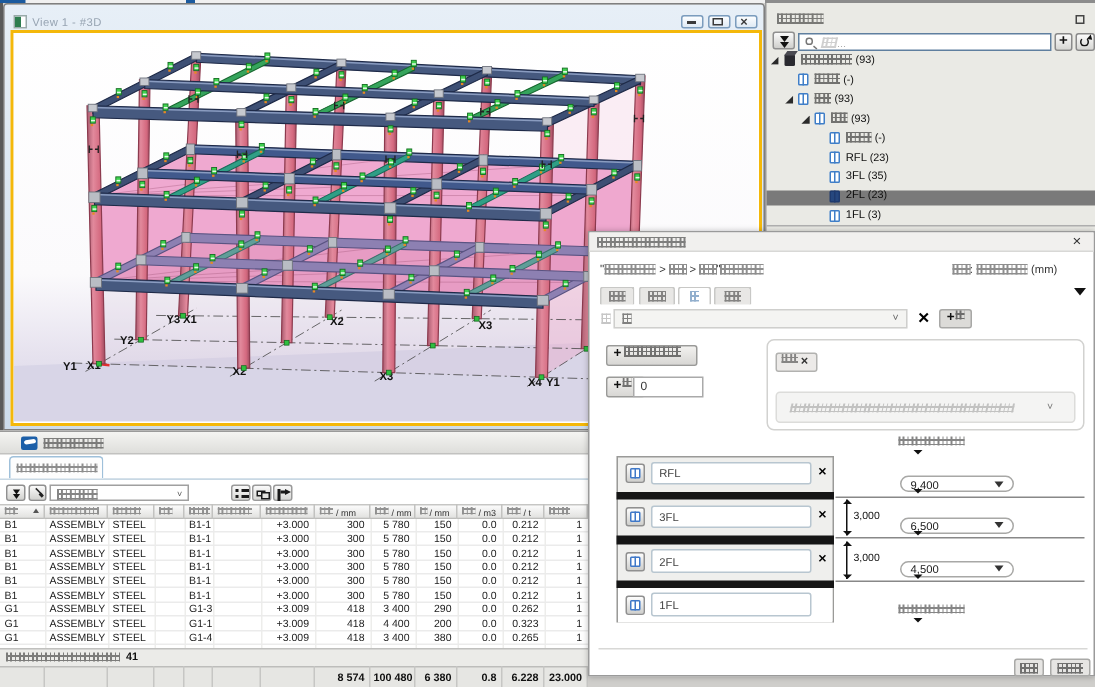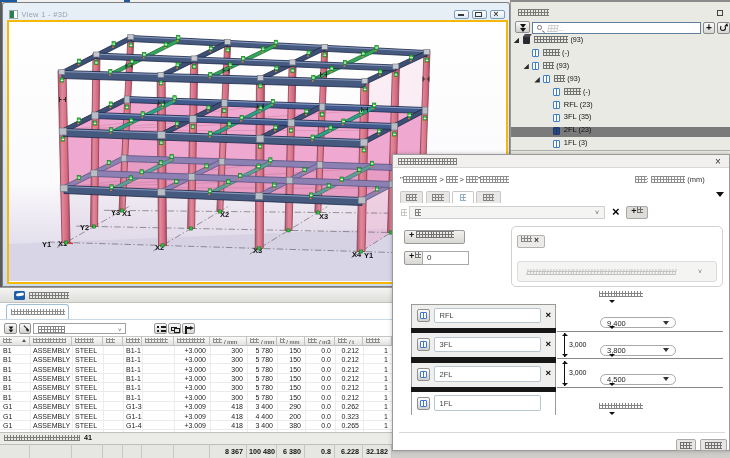--- a/index.html
+++ b/index.html
@@ -708,31 +708,31 @@
 <div class="abs" style="left:84px;top:146px;font-size:7.2px;font-weight:bold;color:#111">41</div>
 <div class="abs" style="left:0;top:156px;width:392px;height:15px;background:#e6e6e3;border-top:1px solid #bdbdbb"></div>
 <div class="abs" style="left:1px;top:156px;width:29px;height:15px;border-right:1px solid #c6c6c4"></div>
 <div class="abs" style="left:31px;top:156px;width:41px;height:15px;border-right:1px solid #c6c6c4"></div>
 <div class="abs" style="left:73px;top:156px;width:30px;height:15px;border-right:1px solid #c6c6c4"></div>
 <div class="abs" style="left:104px;top:156px;width:19px;height:15px;border-right:1px solid #c6c6c4"></div>
 <div class="abs" style="left:124px;top:156px;width:18px;height:15px;border-right:1px solid #c6c6c4"></div>
 <div class="abs" style="left:143px;top:156px;width:31px;height:15px;border-right:1px solid #c6c6c4"></div>
 <div class="abs" style="left:175px;top:156px;width:35px;height:15px;border-right:1px solid #c6c6c4"></div>
 <div class="abs" style="left:211px;top:156px;width:36px;height:15px;border-right:1px solid #c6c6c4"></div>
-<div class="abs" style="left:212px;top:159.5px;width:31px;font-size:7.2px;font-weight:bold;color:#111;text-align:right;white-space:nowrap">8 367</div>
+<div class="abs" style="left:212px;top:159.5px;width:31px;font-size:7.2px;font-weight:bold;color:#111;text-align:right;white-space:nowrap">8 574</div>
 <div class="abs" style="left:248px;top:156px;width:29px;height:15px;border-right:1px solid #c6c6c4"></div>
 <div class="abs" style="left:249px;top:159.5px;width:24px;font-size:7.2px;font-weight:bold;color:#111;text-align:right;white-space:nowrap">100 480</div>
 <div class="abs" style="left:278px;top:156px;width:27px;height:15px;border-right:1px solid #c6c6c4"></div>
 <div class="abs" style="left:279px;top:159.5px;width:22px;font-size:7.2px;font-weight:bold;color:#111;text-align:right;white-space:nowrap">6 380</div>
 <div class="abs" style="left:306px;top:156px;width:29px;height:15px;border-right:1px solid #c6c6c4"></div>
 <div class="abs" style="left:307px;top:159.5px;width:24px;font-size:7.2px;font-weight:bold;color:#111;text-align:right;white-space:nowrap">0.8</div>
 <div class="abs" style="left:336px;top:156px;width:27px;height:15px;border-right:1px solid #c6c6c4"></div>
 <div class="abs" style="left:337px;top:159.5px;width:22px;font-size:7.2px;font-weight:bold;color:#111;text-align:right;white-space:nowrap">6.228</div>
 <div class="abs" style="left:364px;top:156px;width:28px;height:15px;border-right:1px solid #c6c6c4"></div>
-<div class="abs" style="left:365px;top:159.5px;width:23px;font-size:7.2px;font-weight:bold;color:#111;text-align:right;white-space:nowrap">32.182</div>
+<div class="abs" style="left:365px;top:159.5px;width:23px;font-size:7.2px;font-weight:bold;color:#111;text-align:right;white-space:nowrap">23.000</div>
 </div>
 <div class="abs" style="left:392px;top:153.5px;width:338px;height:297px;background:#fff;border:1px solid #9a9a9a;box-shadow:0 0 4px rgba(0,0,0,.25)">
 <div class="abs" style="left:0;top:0;width:336px;height:13.5px;background:#f1f0ee;border-bottom:1px solid #d8d8d6"></div>
 <div class="abs" style="left:5px;top:3px;color:#222"><i class="jp" style="width:59.2px;height:7.4px;"></i></div>
 <div class="abs" style="left:322px;top:2px;font-size:10px;color:#333">×</div>
 <div class="abs" style="left:7px;top:21.5px;color:#333;white-space:nowrap">
 <span style="font-size:8px;color:#333">"</span><i class="jp" style="width:34.6px;height:7.2px;"></i><span style="font-size:7.5px"> &gt; </span><i class="jp" style="width:11.5px;height:7.2px;"></i><span style="font-size:7.5px"> &gt; </span><i class="jp" style="width:11.5px;height:7.2px;"></i><span style="font-size:8px">"</span><i class="jp" style="width:28.8px;height:7.2px;"></i></div>
 <div class="abs" style="left:242px;top:21.5px;color:#333;white-space:nowrap"><i class="jp" style="width:11.5px;height:7.2px;"></i><span style="font-size:7.5px">: </span><i class="jp" style="width:34.6px;height:7.2px;"></i><span style="font-size:7.5px"> (mm)</span></div>
 <div class="abs" style="left:7px;top:36px;width:23px;height:12px;background:#e8e7e5;border:1px solid #c8c8c6;border-bottom:none;border-radius:2px 2px 0 0;text-align:center"><div style="margin-top:2.5px;display:inline-block;color:#333"><i class="jp" style="width:11.2px;height:7px;"></i></div></div>
 <div class="abs" style="left:33px;top:36px;width:24px;height:12px;background:#e8e7e5;border:1px solid #c8c8c6;border-bottom:none;border-radius:2px 2px 0 0;text-align:center"><div style="margin-top:2.5px;display:inline-block;color:#333"><i class="jp" style="width:11.2px;height:7px;"></i></div></div>
@@ -791,21 +791,21 @@
 <div class="abs" style="left:216px;top:145.5px;width:0;height:0;border-left:3px solid transparent;border-right:3px solid transparent;border-top:3.6px solid #111"></div>
 <div class="abs" style="left:164px;top:176px;width:166px;height:1px;background:#888"></div>
 <div class="abs" style="left:164px;top:203.5px;width:166px;height:1px;background:#888"></div>
 <div class="abs" style="left:164px;top:232.5px;width:166px;height:1px;background:#888"></div>
 <div class="abs" style="left:207px;top:162.5px;width:76px;height:11px;background:#fff;border:1px solid #a8a8a6;border-radius:7px">
 <div class="abs" style="left:6px;top:1.5px;font-size:7.5px;color:#222">9,400</div>
 <div class="abs" style="left:62px;top:2.5px;width:0;height:0;border-left:3.5px solid transparent;border-right:3.5px solid transparent;border-top:4.5px solid #333"></div>
     </div>
 <div class="abs" style="left:216px;top:171.8px;width:0;height:0;border-left:3px solid transparent;border-right:3px solid transparent;border-top:3.6px solid #111"></div>
 <div class="abs" style="left:207px;top:190.0px;width:76px;height:11px;background:#fff;border:1px solid #a8a8a6;border-radius:7px">
-<div class="abs" style="left:6px;top:1.5px;font-size:7.5px;color:#222">3,800</div>
+<div class="abs" style="left:6px;top:1.5px;font-size:7.5px;color:#222">6,500</div>
 <div class="abs" style="left:62px;top:2.5px;width:0;height:0;border-left:3.5px solid transparent;border-right:3.5px solid transparent;border-top:4.5px solid #333"></div>
     </div>
 <div class="abs" style="left:216px;top:199.3px;width:0;height:0;border-left:3px solid transparent;border-right:3px solid transparent;border-top:3.6px solid #111"></div>
 <div class="abs" style="left:207px;top:219.0px;width:76px;height:11px;background:#fff;border:1px solid #a8a8a6;border-radius:7px">
 <div class="abs" style="left:6px;top:1.5px;font-size:7.5px;color:#222">4,500</div>
 <div class="abs" style="left:62px;top:2.5px;width:0;height:0;border-left:3.5px solid transparent;border-right:3.5px solid transparent;border-top:4.5px solid #333"></div>
     </div>
 <div class="abs" style="left:216px;top:228.3px;width:0;height:0;border-left:3px solid transparent;border-right:3px solid transparent;border-top:3.6px solid #111"></div>
 <div class="abs" style="left:171px;top:178px;width:1px;height:24px;background:#111"></div>
 <div class="abs" style="left:168.5px;top:178px;width:0;height:0;border-left:3px solid transparent;border-right:3px solid transparent;border-bottom:3.6px solid #111"></div>

